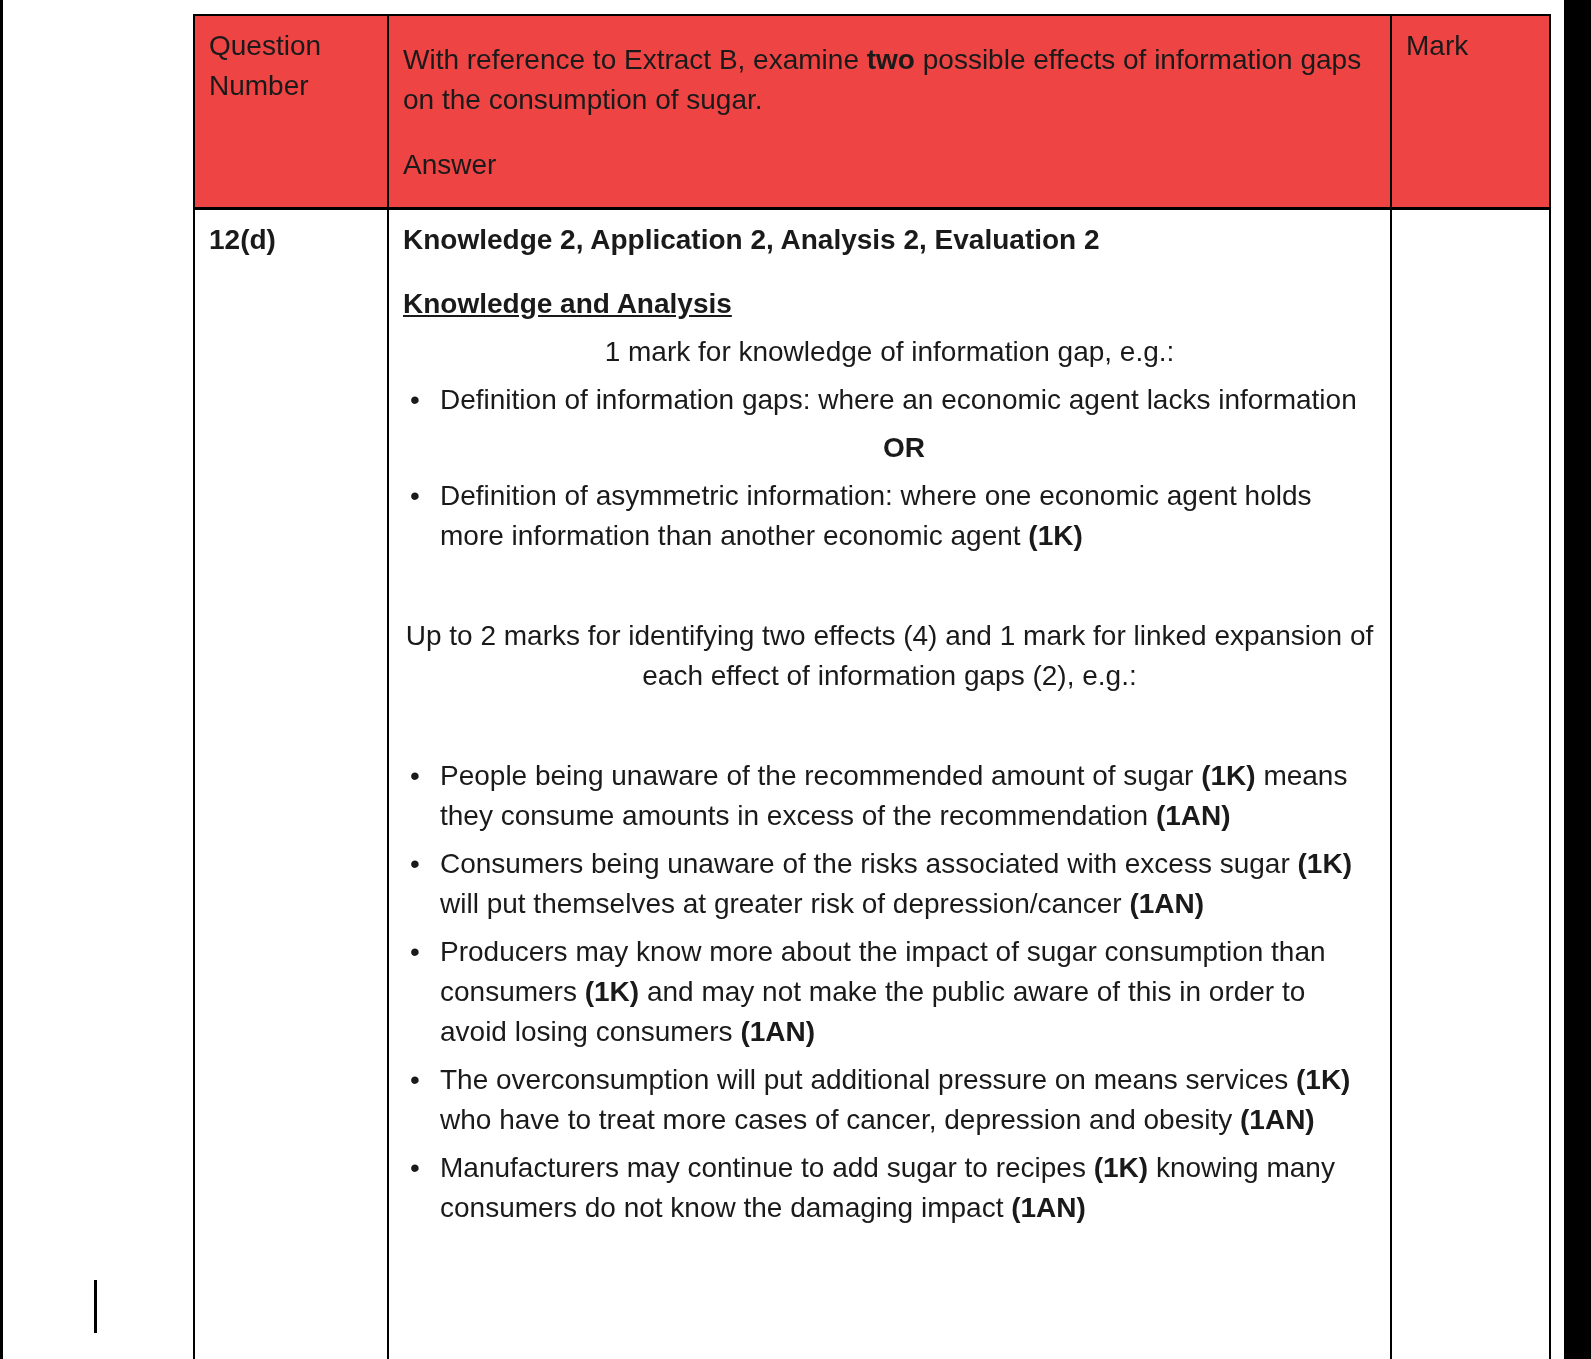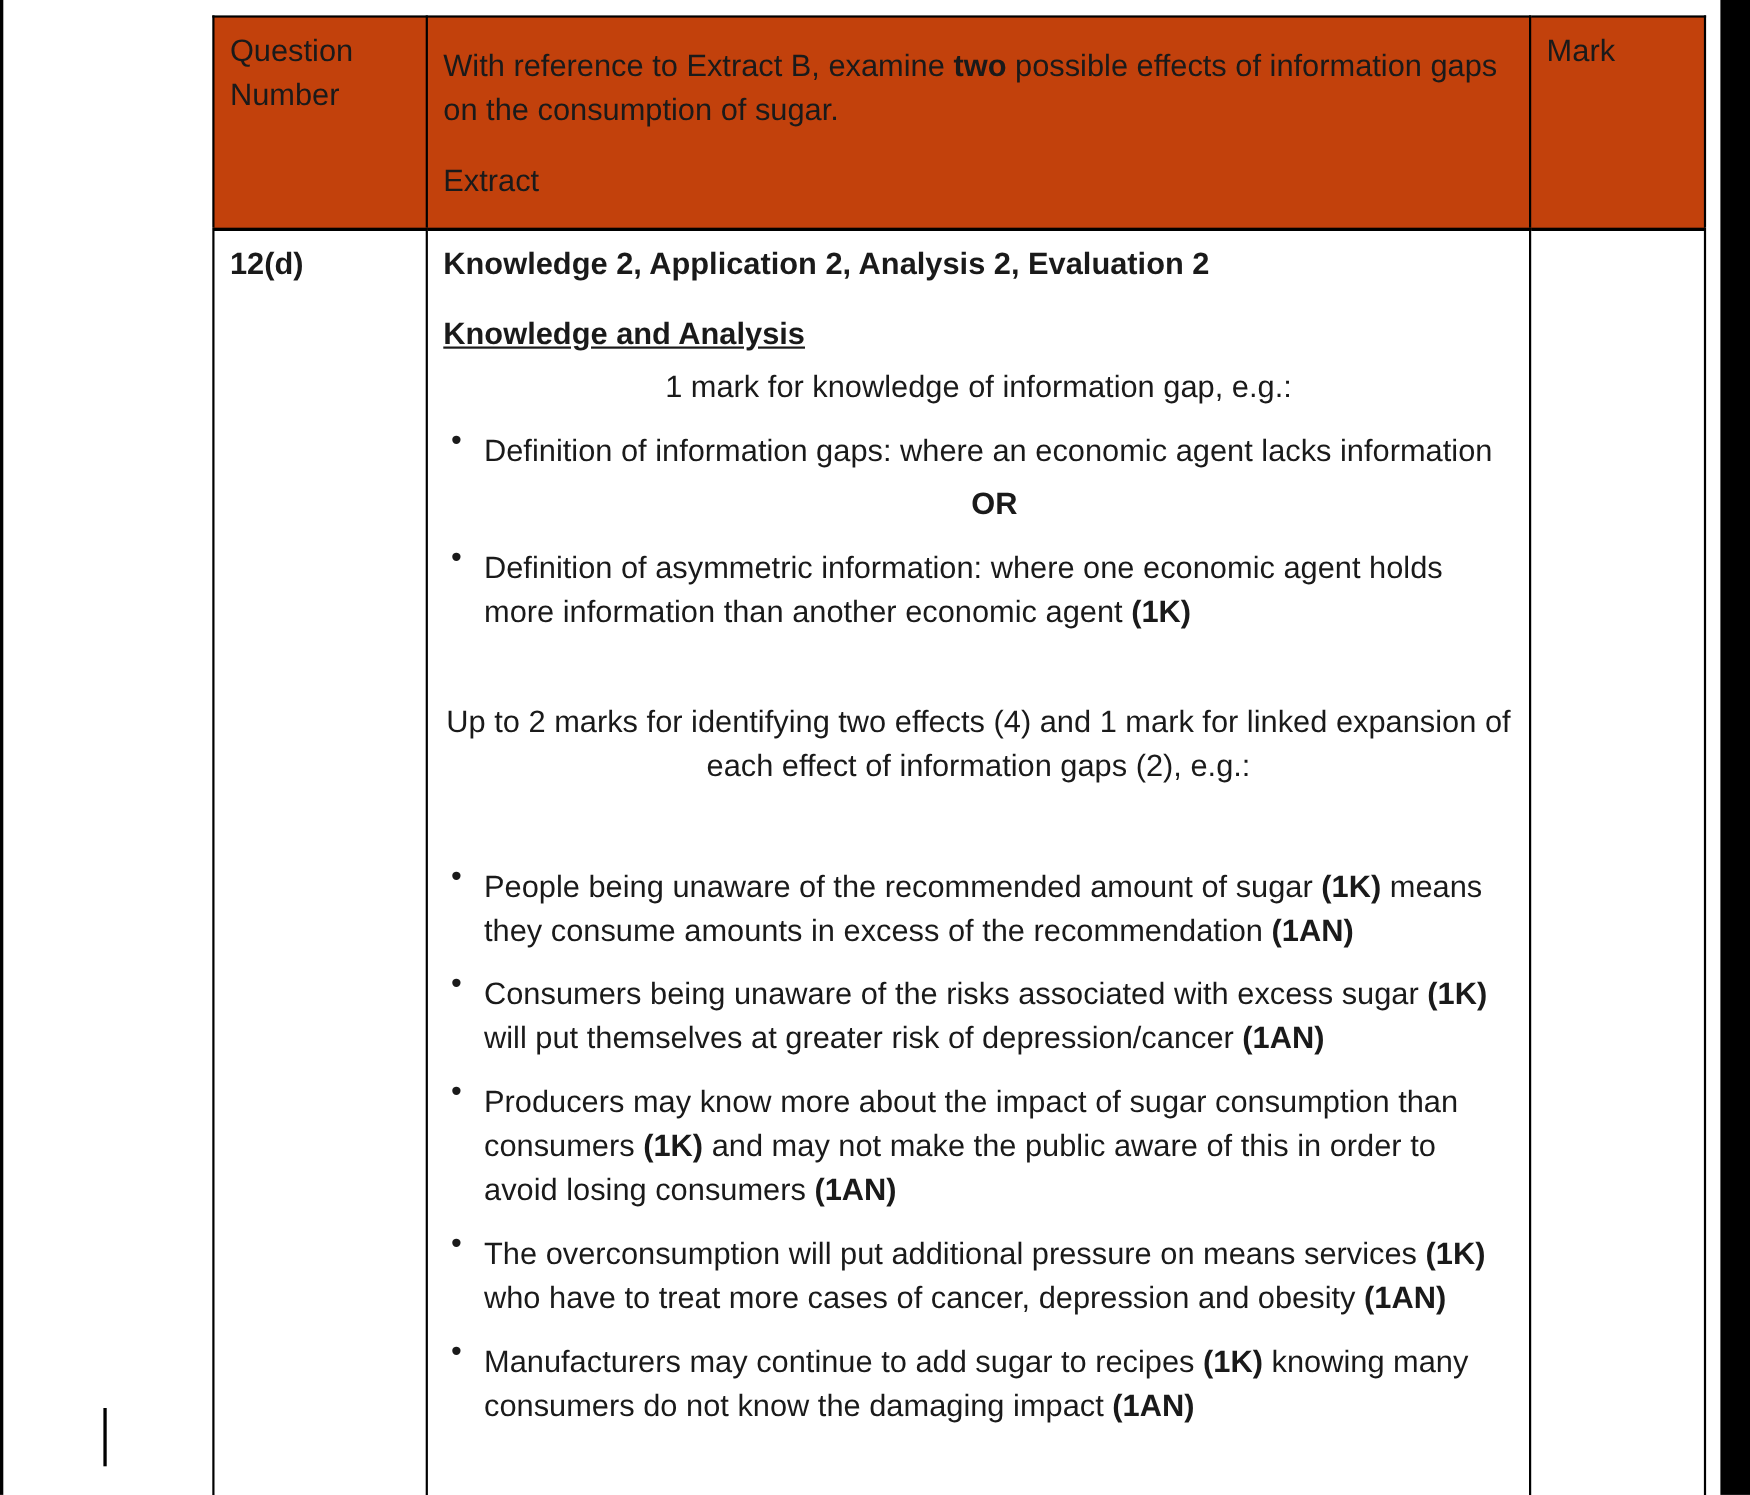--- a/index.html
+++ b/index.html
@@ -33,21 +33,21 @@
     border:2px solid #000;
     vertical-align:top;
     font-size:28px;
     line-height:40px;
     padding:10px 14px;
   }
   td.c1{width:164px;}
   td.c2{width:973px;}
   td.c3{width:129px;}
   tr.head td{
-    background:#c2410c;
+    background:#ef4444;
     border-bottom:3px solid #000;
     height:161px;
   }
   tr.head td.c2{
     padding-top:24px;padding-bottom:6px;
   }
   .head-inner{
     display:flex;flex-direction:column;justify-content:space-between;
     height:145px;
   }
@@ -61,38 +61,38 @@
   .sub{margin:0 0 8px 29px;text-align:center;}
   .spacer{height:52px;}
   .bullet{
     display:flex;align-items:flex-start;
     margin:0 0 8px 0;padding-left:7px;
   }
   .bullet .dot{
     width:30px;flex:0 0 30px;
     font-size:28px;line-height:40px;
   }
-  .bullet .btxt{flex:1;margin-top:10px;}
+  .bullet .btxt{flex:1;}
 </style>
 </head>
 <body>
 
 <div class="page">
   <div class="left-edge"></div>
   <div class="right-strip"></div>
   <div class="cursor-bar"></div>
 
   <table class="mark-scheme">
     <tbody>
         <tr class="head">
       <td class="c1">Question Number</td>
       <td class="c2">
         <div class="head-inner">
           <div class="qtext" id="question-text"><span>With reference to Extract B, examine </span><span class="b">two</span><span> possible effects of information gaps on the consumption of sugar.</span></div>
-          <div class="answer-label">Extract</div>
+          <div class="answer-label">Answer</div>
         </div>
       </td>
       <td class="c3">Mark</td>
     </tr>
     <tr class="body">
       <td class="c1 qnum">12(d)</td>
       <td class="c2">
         <div id="answer-content">
               <div class="heading"><span class="b">Knowledge 2, Application 2, Analysis 2, Evaluation 2</span></div>
               <div class="heading2"><span class="b">Knowledge and Analysis</span></div>

